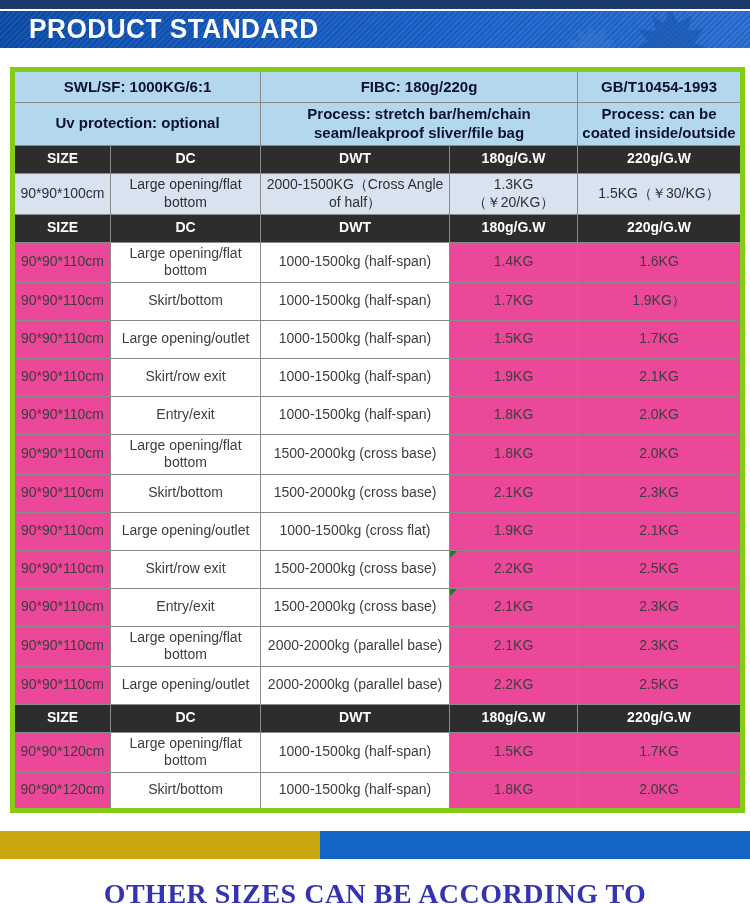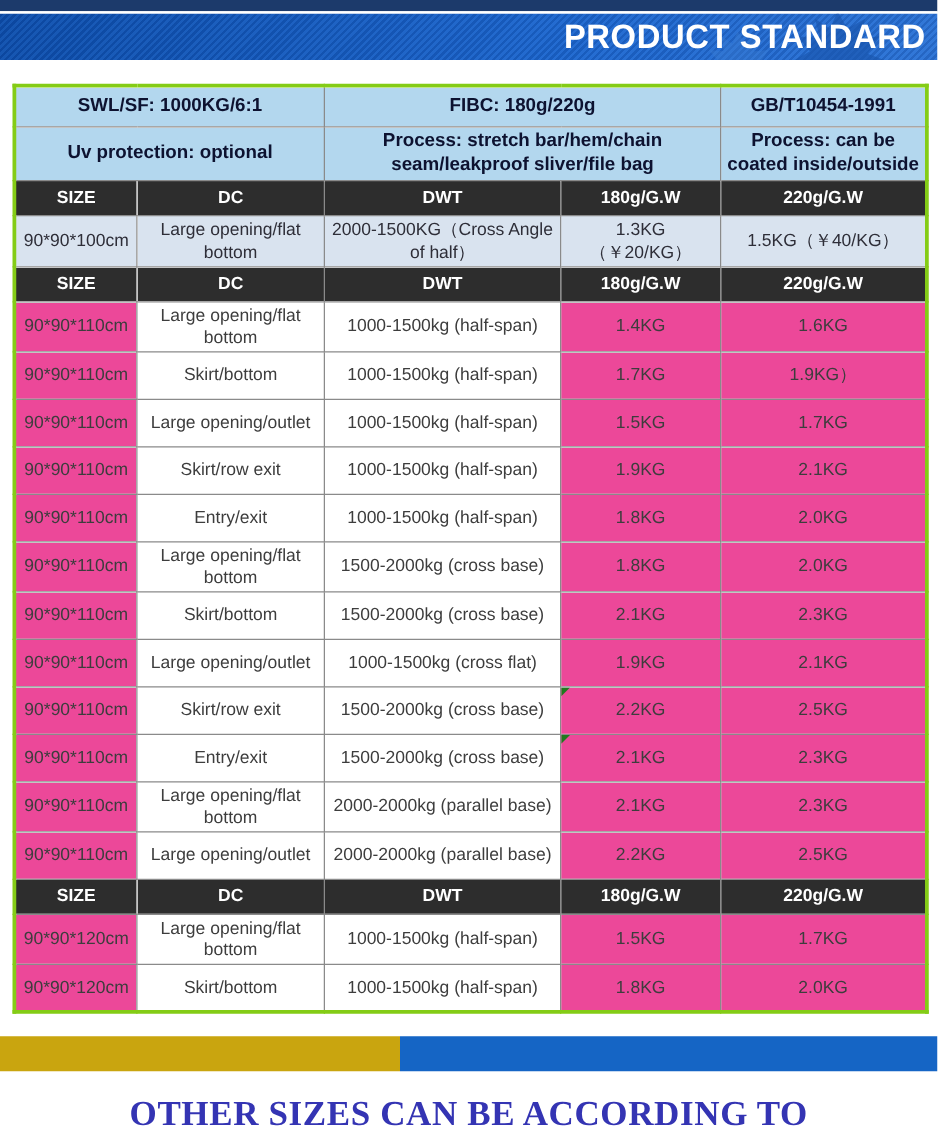--- a/index.html
+++ b/index.html
@@ -7,37 +7,37 @@
   body {
     width:750px; min-height:904px; margin:0 auto;
     font-family:"Liberation Sans", sans-serif;
     position:relative;
   }
   .top-strip { height:9px; background:#1c3a6b; }
   .top-gap { height:2px; background:#ffffff; }
   .banner {
     height:37px; position:relative; overflow:hidden;
     background:linear-gradient(90deg,#0d4fae 0%,#1b66cf 60%,#2a72d6 100%);
-    display:flex; align-items:center;justify-content:flex-end;
+    display:flex; align-items:center;
   }
   .banner::after {
     content:""; position:absolute; inset:0;
     background:repeating-linear-gradient(135deg, rgba(0,0,30,0.10) 0 2px, rgba(255,255,255,0.04) 2px 4px);
     pointer-events:none;
   }
   .banner-title {
     color:#ffffff; font-weight:bold; font-size:27px; letter-spacing:0.5px;
     padding-left:30px; position:relative; z-index:2; transform:scaleX(0.97); transform-origin:left;
   }
   .leaves { position:absolute; right:10px; top:-4px; height:54px; z-index:1; opacity:0.85; }
 
   table.std {
     margin:19px 10px 17px 10px; width:730px;
     border-collapse:collapse; table-layout:fixed;
-    border:3px solid #84cc16;
+    border:5px solid #84cc16;
   }
   table.std td {
     border:1px solid #8a8a8a; text-align:center; vertical-align:middle;
     padding:2px 4px; line-height:1.25; overflow:hidden;
   }
   col.c0{width:98px;} col.c1{width:150px;} col.c2{width:189px;} col.c3{width:128px;} col.c4{width:165px;}
 
   tr.info { height:33px; background:#b3d7ee; }
   tr.info td { color:#0d1230; font-weight:bold; font-size:15px; }
   tr.dark { height:28px; background:#2d2d2d; }
@@ -84,40 +84,40 @@
       <col class="c0">
         <col class="c1">
         <col class="c2">
         <col class="c3">
         <col class="c4">
     </colgroup>
     <tbody id="tb">
       <tr class="info">
         <td colspan="2">SWL/SF:  1000KG/6:1</td>
         <td colspan="2">FIBC:  180g/220g</td>
-        <td>GB/T10454-1991</td>
+        <td>GB/T10454-1993</td>
       </tr>
       <tr class="info">
         <td colspan="2">Uv protection: optional</td>
         <td colspan="2">Process: stretch bar/hem/chain seam/leakproof sliver/file bag</td>
         <td>Process: can be coated inside/outside</td>
       </tr>
     <tr class="dark">
           <td>SIZE</td>
           <td>DC</td>
           <td>DWT</td>
           <td>180g/G.W</td>
           <td>220g/G.W</td>
         </tr>
         <tr class="row-tall">
           <td class="cell-blue">90*90*100cm</td>
           <td class="cell-blue">Large opening/flat bottom</td>
           <td class="cell-blue">2000-1500KG（Cross Angle of half）</td>
           <td class="cell-blue">1.3KG（￥20/KG）</td>
-          <td class="cell-blue">1.5KG（￥40/KG）</td>
+          <td class="cell-blue">1.5KG（￥30/KG）</td>
         </tr>
         <tr class="dark">
           <td>SIZE</td>
           <td>DC</td>
           <td>DWT</td>
           <td>180g/G.W</td>
           <td>220g/G.W</td>
         </tr>
         <tr>
           <td class="cell-gray">90*90*110cm</td>

